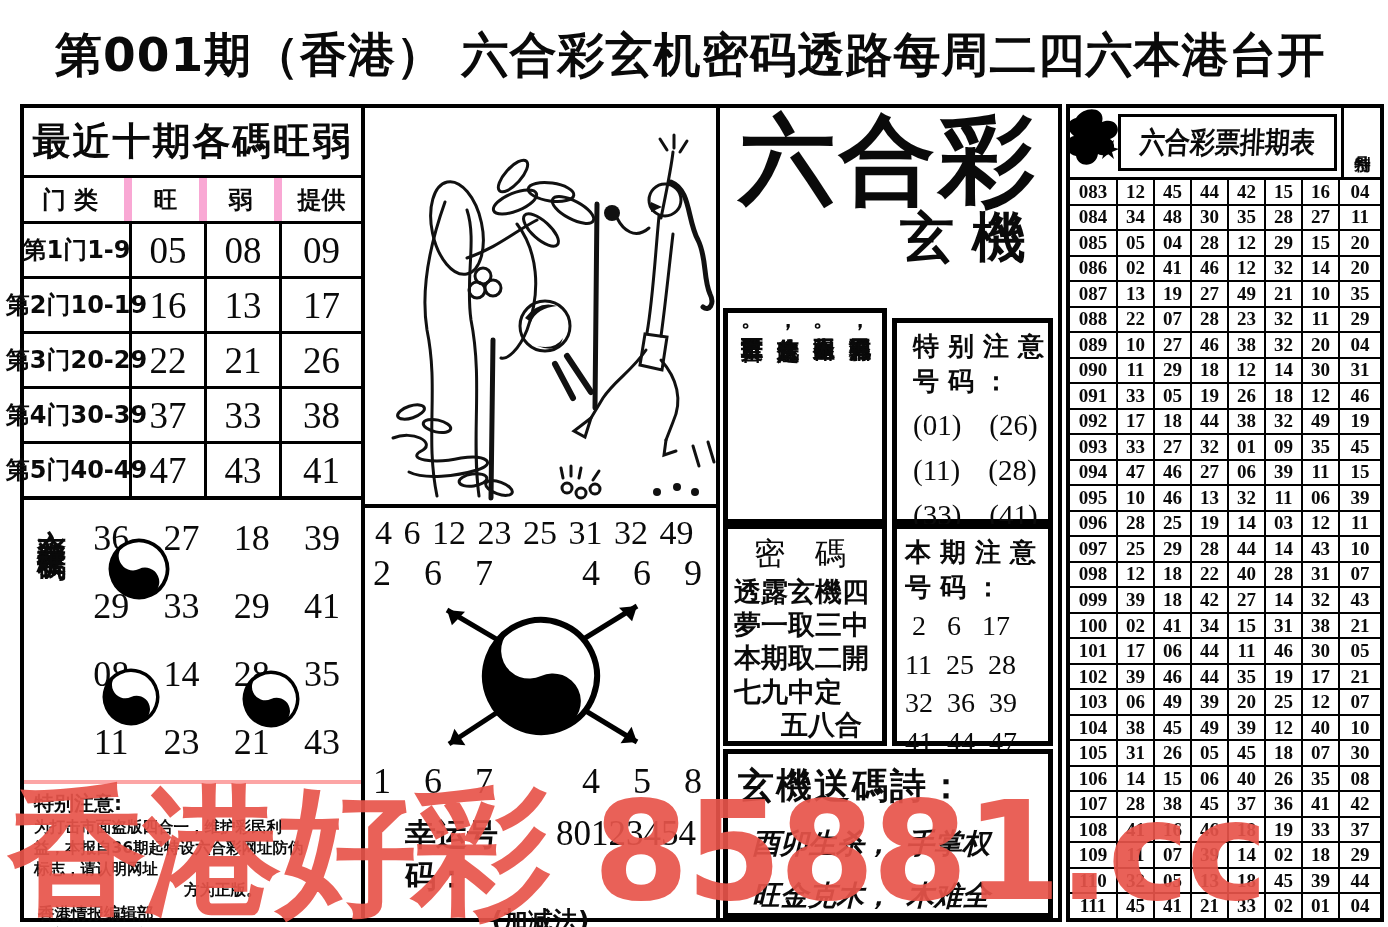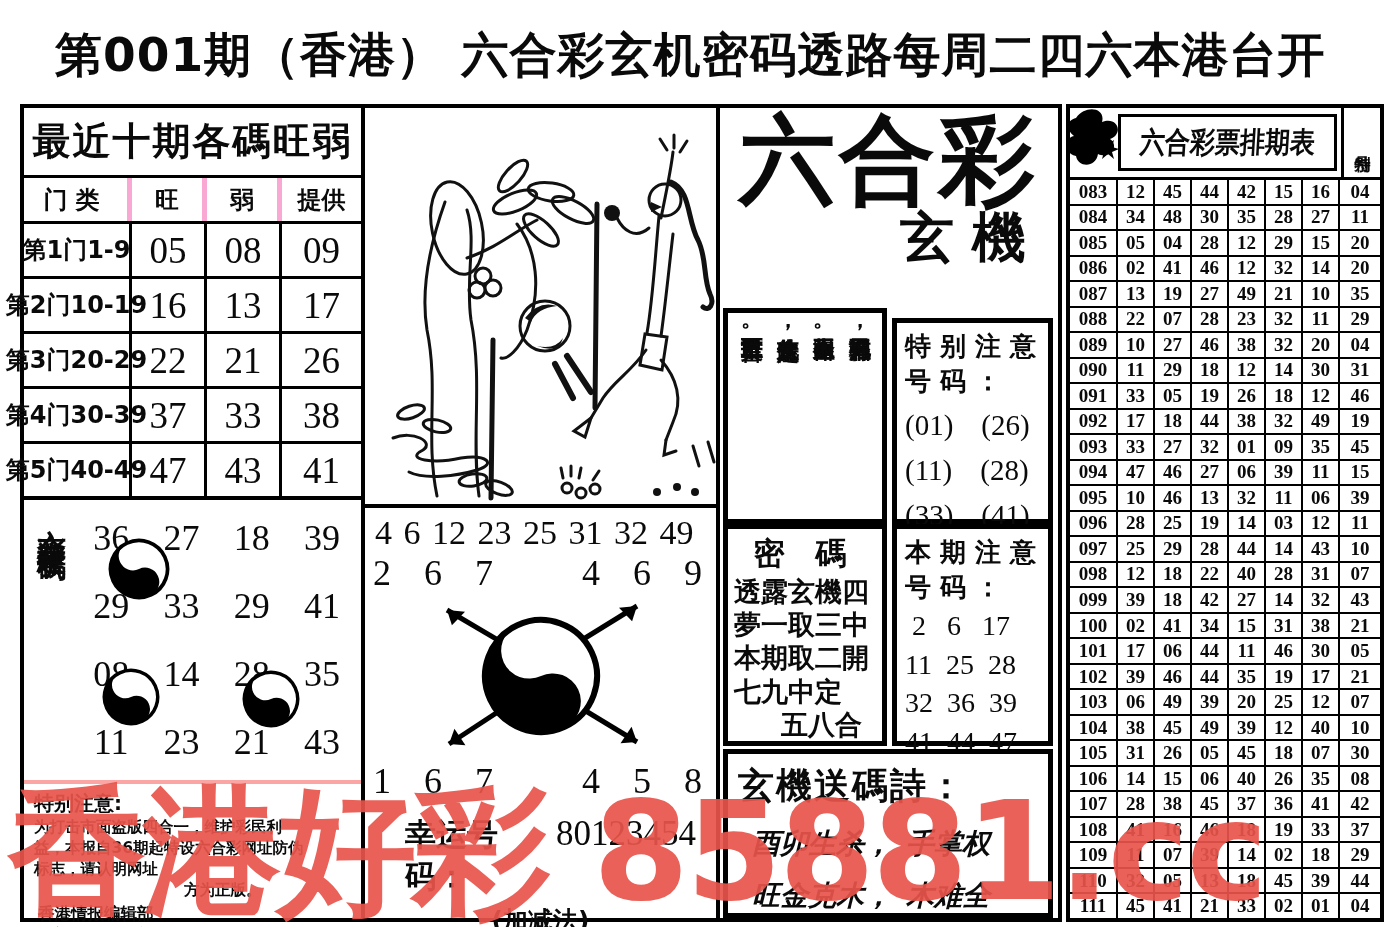--- a/index.html
+++ b/index.html
@@ -14,21 +14,21 @@
   .mainbox{position:absolute;left:20px;top:104px;width:1042px;height:818px;border:4px solid #000;box-sizing:border-box;}
   .col{position:absolute;top:0;height:100%;box-sizing:border-box;}
   .leftcol{left:0;width:341px;border-right:4px solid #000;}
   .midcol{left:341px;width:355px;border-right:4px solid #000;}
   .rightcol{left:696px;width:338px;}
 
   
   .hc-title{height:70px;border-bottom:3px solid #000;display:flex;align-items:center;justify-content:center;
     font-size:38px;font-weight:900;letter-spacing:2px;box-sizing:border-box;}
   .hc-head{display:flex;height:46px;border-bottom:3px solid #000;box-sizing:border-box;font-weight:900;font-size:24px;}
-  .hc-head>div{display:flex;align-items:center;justify-content:center;border-right:5px solid #f9a8d4;box-sizing:border-box;}
+  .hc-head>div{display:flex;align-items:center;justify-content:center;border-right:8px solid #f9a8d4;box-sizing:border-box;}
   .hc-head>div:last-child{border-right:none;}
   .hc-c0{width:108px;letter-spacing:8px;}
   .hc-c1,.hc-c2{width:75px;}
   .hc-c3{flex:1;}
   .hc-row{display:flex;height:55px;border-bottom:3px solid #000;box-sizing:border-box;}
   .hc-row:last-child{border-bottom:none;}
   .hc-row>div{display:flex;align-items:center;justify-content:center;border-right:3px solid #000;box-sizing:border-box;}
   .hc-row>div:last-child{border-right:none;}
   .hc-label{width:108px;font-weight:900;font-size:24px;white-space:nowrap;}
   .hc-num{width:75px;font-size:37px;font-family:"Liberation Serif",serif;}
@@ -62,26 +62,26 @@
   .code-label{font-size:31px;font-weight:900;}
   .code-value{font-size:35px;font-family:"Liberation Serif",serif;}
   .method{text-align:center;font-size:25px;font-weight:700;margin-top:6px;}
 
   
   .brand1{margin-top:2px;text-align:center;font-size:96px;line-height:1.05;font-weight:900;letter-spacing:4px;}
   .brand2{text-align:right;padding-right:14px;font-size:54px;font-weight:900;letter-spacing:18px;line-height:1;}
   .rbox{position:absolute;border:5px solid #000;box-sizing:border-box;background:#fff;}
   .poembox{left:3px;top:200px;width:164px;height:216px;padding:8px 6px;}
   .poem-cols{writing-mode:vertical-rl;text-orientation:upright;height:100%;font-size:22px;font-weight:900;line-height:36px;}
-  .specialbox{left:172px;top:210px;width:161px;height:206px;padding:6px 8px;}
+  .specialbox{left:172px;top:210px;width:161px;height:206px;padding:6px 16px;}
   .sp-title{font-size:26px;font-weight:900;letter-spacing:9px;white-space:nowrap;}
   .sp-pairs{margin-top:4px;}
   .sp-pair{display:flex;gap:28px;font-size:29px;font-family:"Liberation Serif",serif;line-height:1.55;}
   .pwdbox{left:3px;top:416px;width:164px;height:222px;padding:4px 6px;}
-  .pwd-title{text-align:center;font-size:31px;font-weight:700;letter-spacing:10px;}
+  .pwd-title{text-align:center;font-size:31px;font-weight:400;letter-spacing:10px;}
   .pwd-line{font-size:27px;font-weight:900;line-height:1.23;white-space:nowrap;}
   .pwd-right{text-align:right;padding-right:14px;}
   .curbox{left:172px;top:416px;width:161px;height:222px;padding:6px 8px;}
   .cur-rows{margin-top:2px;}
   .cur-row{font-size:28px;font-family:"Liberation Serif",serif;line-height:1.38;white-space:pre;}
   .cpbox{left:3px;top:641px;width:330px;height:169px;padding:8px 10px;}
   .cp-title{font-size:36px;font-weight:900;letter-spacing:2px;}
   .cp-line{font-size:28px;font-weight:700;font-style:italic;font-family:"Liberation Serif",serif;
     padding-left:14px;margin-top:14px;white-space:pre;}
 

